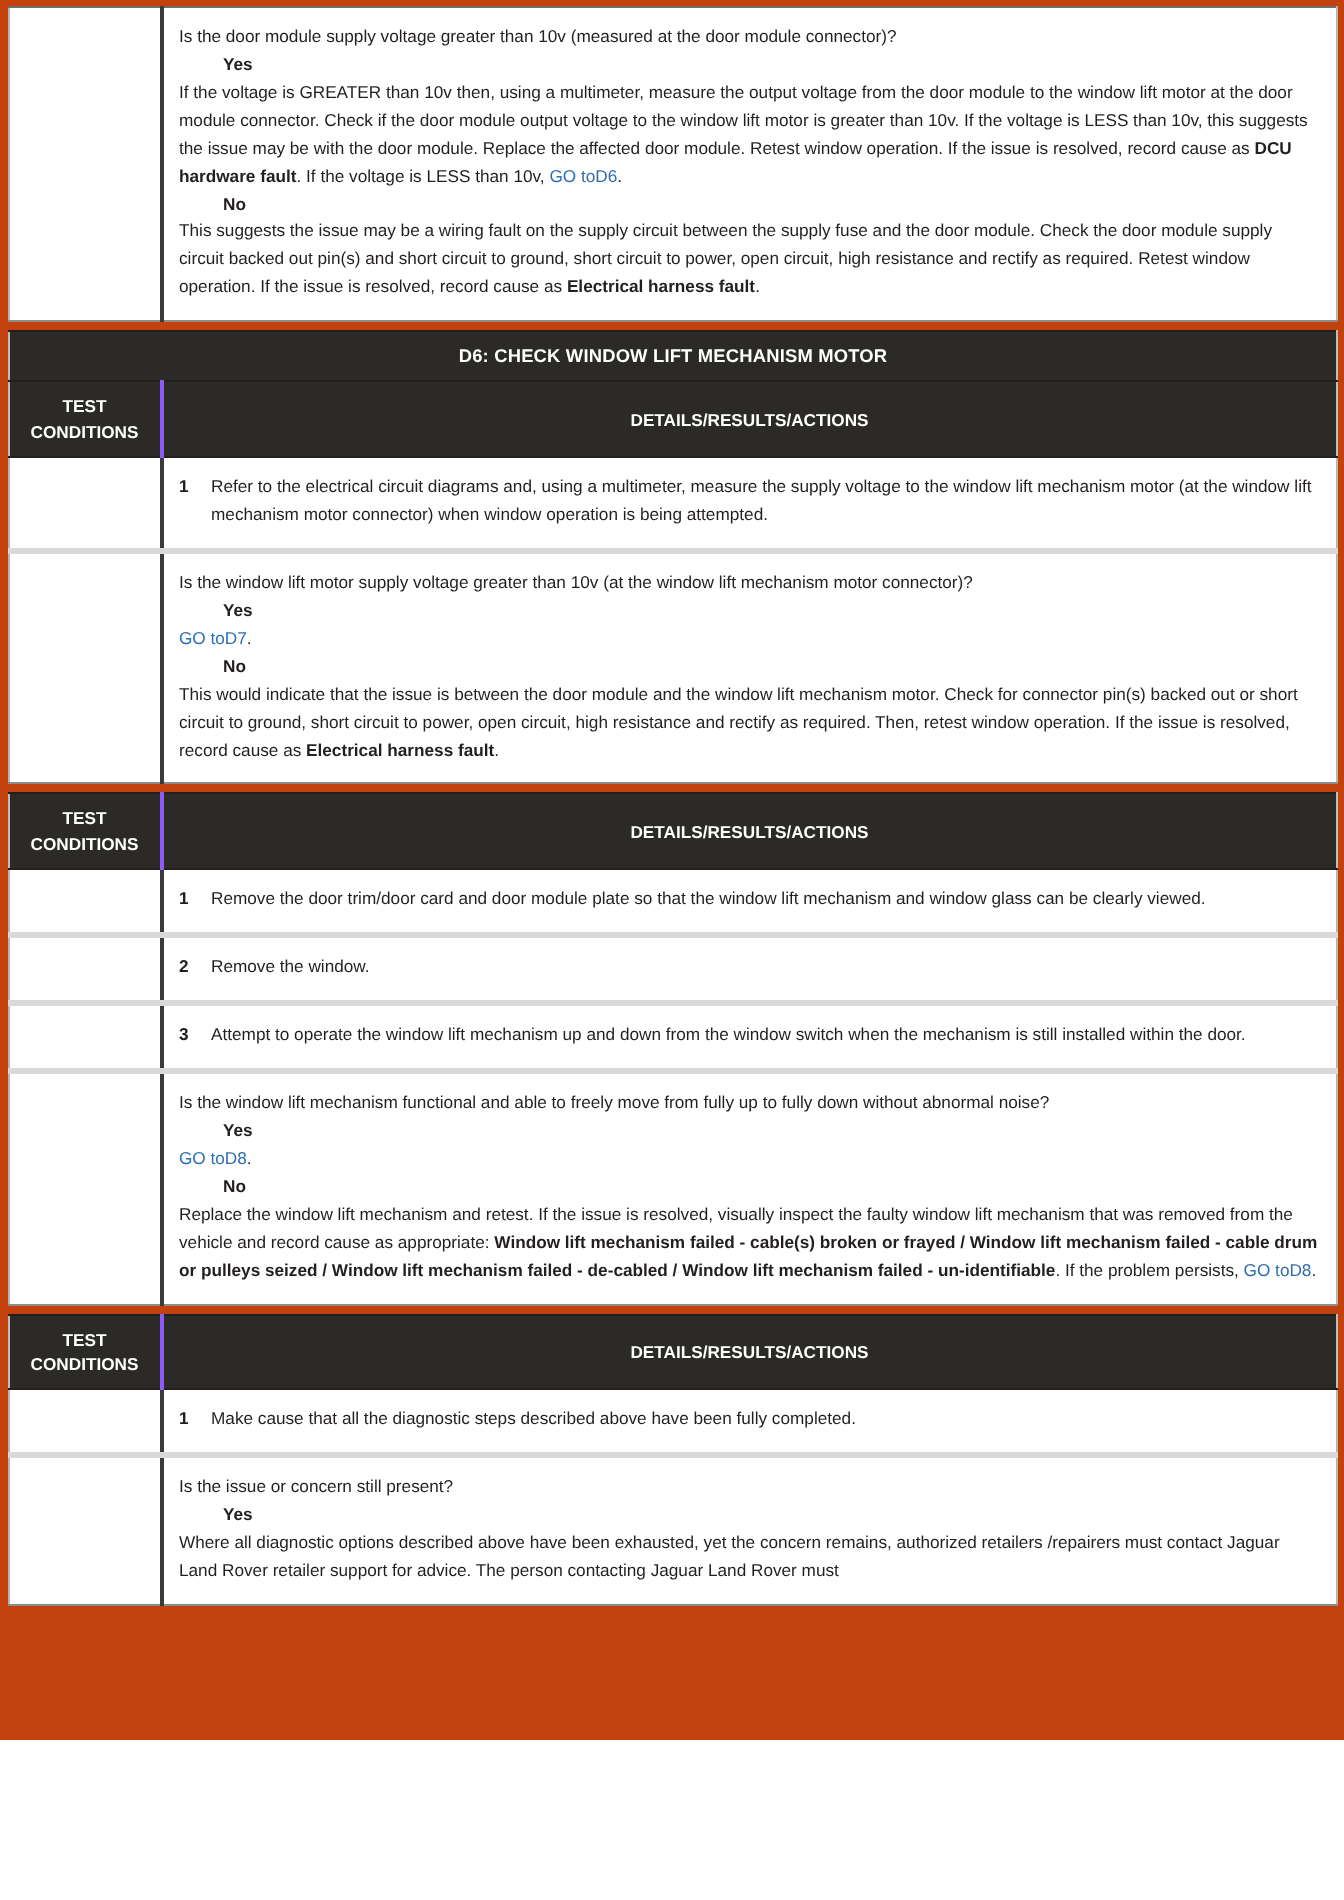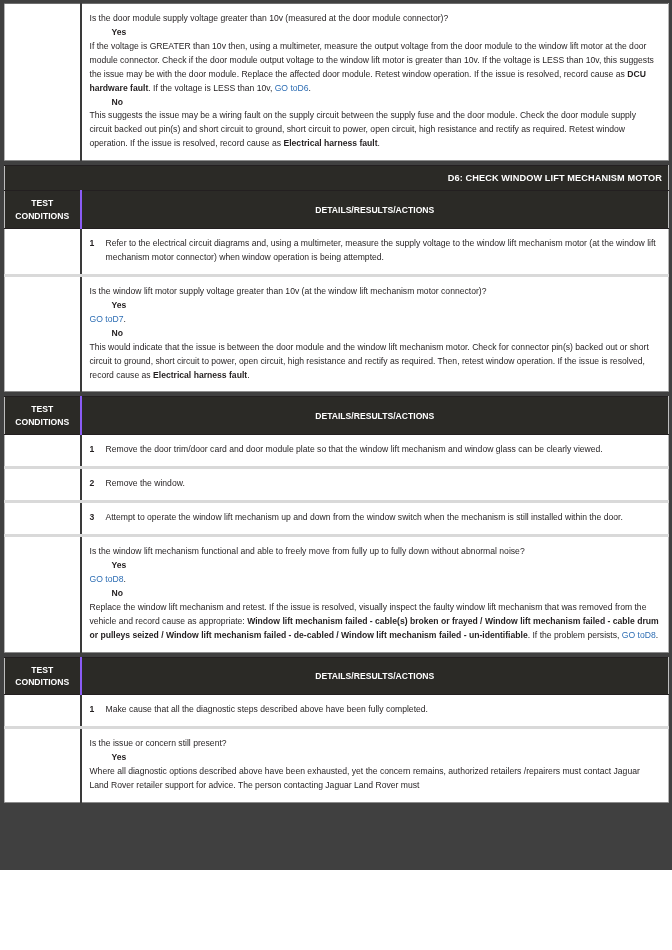--- a/index.html
+++ b/index.html
@@ -13,42 +13,42 @@
     overflow: hidden;
     font-family: "Liberation Sans", sans-serif;
     color: #231f20;
   }
   .page {
     position: relative;
     width: 672px;
     height: 870px;
     box-sizing: border-box;
     padding: 3px 4px 0 4px;
-    background: #404040;
+    background: #c2410c;
   }
 
   
   .tbl {
     width: 664px;
     border-collapse: collapse;
     table-layout: fixed;
   }
   .tbl + .tbl { margin-top: 4px; }
 
   .col-cond { width: 76px; }
   .col-det  { width: 588px; }
 
   
   .sec-head td {
     background: #2b2a26;
     color: #ffffff;
     font-size: 9.2px;
     font-weight: bold;
     letter-spacing: .1px;
-    text-align: right;
+    text-align: center;
     padding: 7px 6px 7px 6px;
     border: 1px solid #231f20;
     border-left-color: #bdbdbd;
     border-right-color: #bdbdbd;
   }
 
   
   .col-head td {
     background: #2b2a26;
     color: #ffffff;

